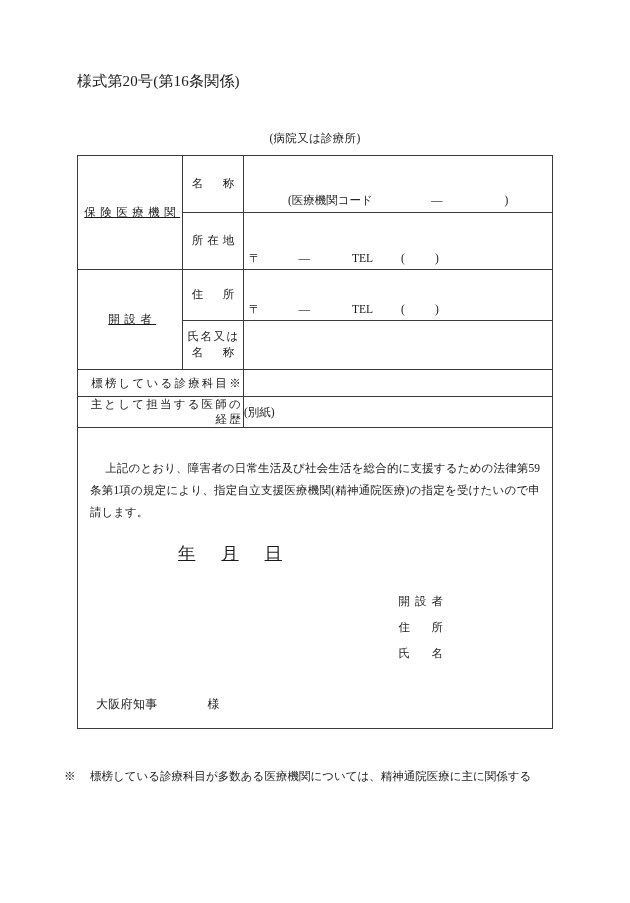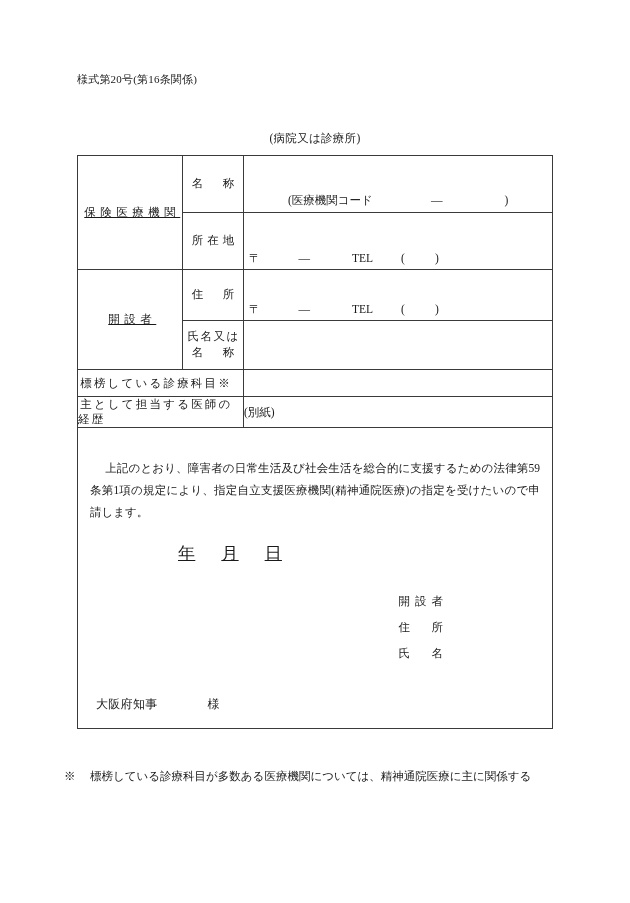--- a/index.html
+++ b/index.html
@@ -21,21 +21,21 @@
     left: 0; top: 0;
     width: 630px;
     height: 903px;
   }
 
   
   .form-number {
     position: absolute;
     left: 77px;
     top: 72px;
-    font-size: 11px;
+    font-size: 15px;
     letter-spacing: 0.2px;
     white-space: nowrap;
   }
   .doc-title {
     position: absolute;
     left: 0; top: 104px;
     width: 630px;
     text-align: center;
     font-size: 12.5px;
     letter-spacing: 0.4px;
@@ -82,21 +82,21 @@
   .lbl-sub .two-line {
     display: block;
     letter-spacing: 1.5px;
     text-indent: 1.5px;
   }
   .lbl-sub .two-line.spaced {
     letter-spacing: 4px;
     text-indent: 4px;
   }
   .lbl-row {
-    text-align: left;
+    text-align: right;
     letter-spacing: 2.2px;
     text-indent: 2.2px;
     font-size: 11.5px;
     padding: 6px 4px;
   }
 
   .cell-body {
     position: relative;
     padding: 0;
     font-family: Liberation Serif, serif;

